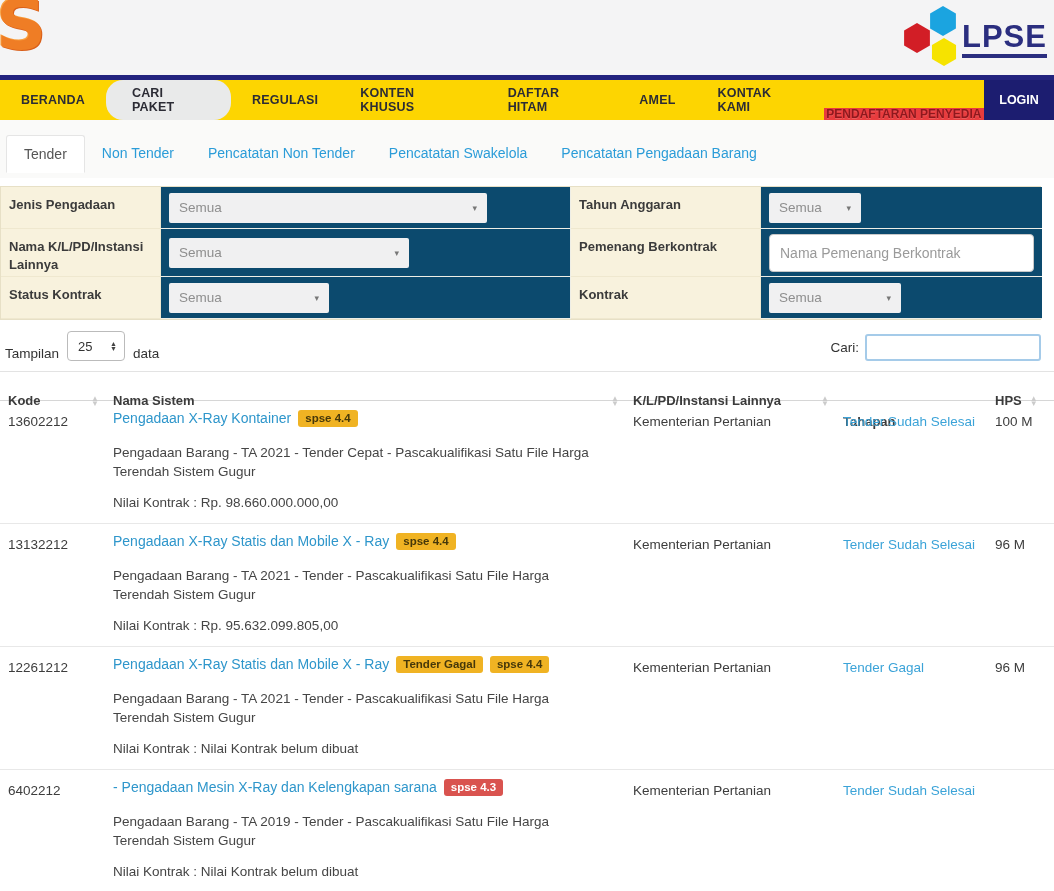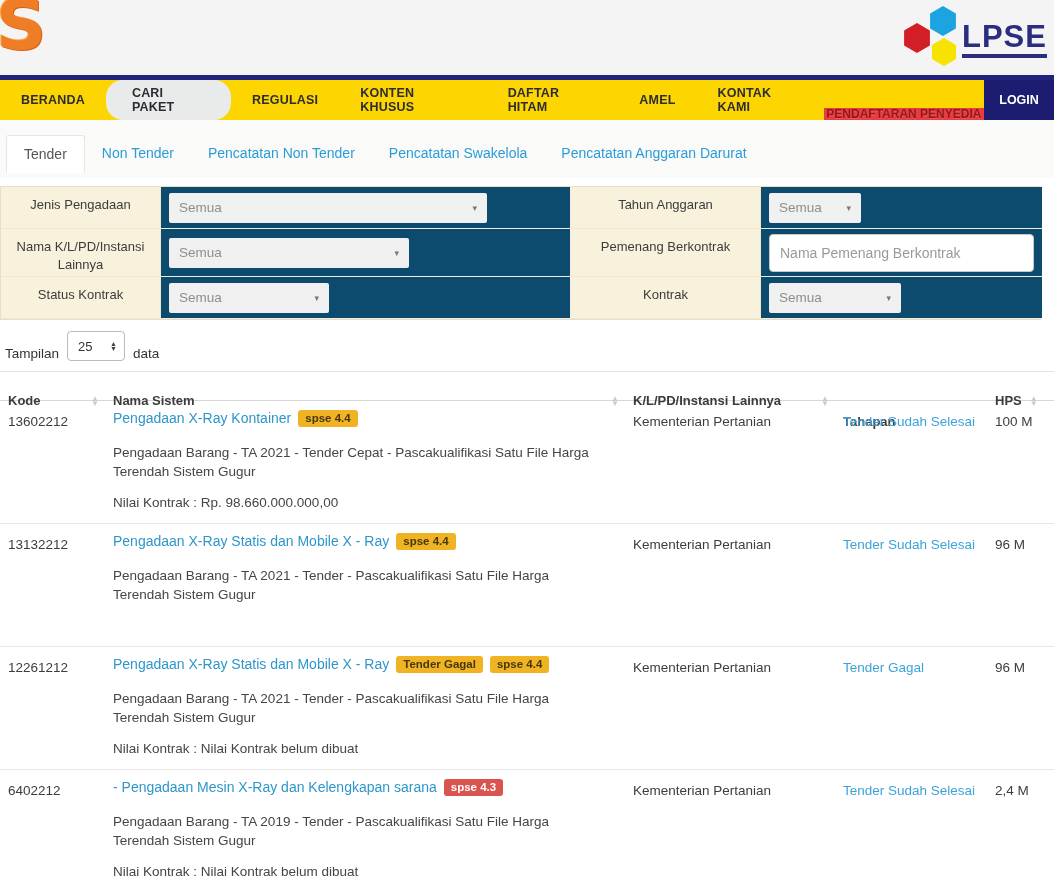--- a/index.html
+++ b/index.html
@@ -37,21 +37,21 @@
   .tabs { display:flex; }
   .tab { padding:10px 17px; font-size:14px; color:#2b9cd8; cursor:pointer; }
   .tab.active { background:#fff; border:1px solid #e5e5e5; border-bottom-color:#fff;
     color:#555; border-radius:3px 3px 0 0; }
 
   
   .filter-table { margin:8px 13px 0 0; width:1041px; display:grid;
     grid-template-columns:160px 410px 190px 281px; grid-template-rows:42px 48px 42px;
     border:1px solid #e7e0c6; }
   .f-label { background:#f8f2dd; border-bottom:1px solid #efe8cf; border-right:1px solid #efe8cf;
-    padding:9px 8px 0 8px; font-weight:normal; font-size:13px; color:#3b3b3b; line-height:1.35;text-align:center; }
+    padding:9px 8px 0 8px; font-weight:bold; font-size:13px; color:#3b3b3b; line-height:1.35; }
   .f-field { background:#0c4a6e; border-bottom:1px solid #eeeee6; border-right:1px solid #eeeee6;
     display:flex; align-items:center; padding:0 8px; }
   .no-rb { border-right:none; }
   .dd { background:#f0f0f1; height:30px; border-radius:2px; display:flex; align-items:center;
     justify-content:space-between; padding:0 10px; color:#8e8e8e; font-size:13.5px; cursor:pointer; }
   .caret { font-size:9px; color:#777; }
   .text-input { height:38px; width:268px; border:1px solid #c8c8c8; border-radius:4px;
     padding:0 10px; font-size:14px; color:#333; font-family:"Liberation Sans",sans-serif; }
   .text-input::placeholder { color:#9a9a9a; }
 
@@ -119,21 +119,21 @@
     <div class="nav-reg">PENDAFTARAN PENYEDIA</div>
     <div class="nav-login">LOGIN</div>
   </div>
 
   <div class="tabs-wrap">
     <div class="tabs">
       <div class="tab active">Tender</div>
       <div class="tab">Non Tender</div>
       <div class="tab">Pencatatan Non Tender</div>
       <div class="tab">Pencatatan Swakelola</div>
-      <div class="tab">Pencatatan Anggaran Darurat</div>
+      <div class="tab">Pencatatan Pengadaan Barang</div>
     </div>
   </div>
 
   <div class="filter-table">
 
     <div class="f-label">Jenis Pengadaan</div>
     <div class="f-field">
       <div class="dd" style="width:318px;">
         <span>Semua</span>
         <span class="caret">▾</span>
@@ -178,20 +178,24 @@
   <div class="toolbar">
     <span>Tampilan</span>
     <div class="page-size">
       <span>25</span>
       <span class="spin">
           <span>▲</span>
           <span>▼</span>
         </span>
     </div>
     <span>data</span>
+    <div class="toolbar-right">
+      <span>Cari:</span>
+      <input class="search-input" type="text" style="">
+    </div>
   </div>
 
   <div class="grid">
     <div class="grid-header">
       <div class="th">
         <span>Kode</span>
         <span class="sort">
             <span>▲</span>
             <span>▼</span>
           </span>
@@ -232,20 +236,21 @@
       <div class="c-inst">Kementerian Pertanian</div>
       <div class="c-tahap"><span class="tahap-link">Tender Sudah Selesai</span></div>
       <div class="c-hps">100 M</div>
     </div>
 
     <div class="t-row">
       <div class="c-kode">13132212</div>
       <div class="c-nama">
         <span class="pkg-link">Pengadaan X-Ray Statis dan Mobile X - Ray</span><span class="badge amber">spse 4.4</span>
         <div class="desc">Pengadaan Barang - TA 2021 - Tender - Pascakualifikasi Satu File Harga Terendah Sistem Gugur</div>
+        <div class="nilai">Nilai Kontrak : Rp. 95.632.099.805,00</div>
       </div>
       <div class="c-inst">Kementerian Pertanian</div>
       <div class="c-tahap"><span class="tahap-link">Tender Sudah Selesai</span></div>
       <div class="c-hps">96 M</div>
     </div>
 
     <div class="t-row">
       <div class="c-kode">12261212</div>
       <div class="c-nama">
         <span class="pkg-link">Pengadaan X-Ray Statis dan Mobile X - Ray</span><span class="badge amber">Tender Gagal</span><span class="badge amber">spse 4.4</span>
@@ -259,17 +264,16 @@
 
     <div class="t-row">
       <div class="c-kode">6402212</div>
       <div class="c-nama">
         <span class="pkg-link">- Pengadaan Mesin X-Ray dan Kelengkapan sarana</span><span class="badge red">spse 4.3</span>
         <div class="desc">Pengadaan Barang - TA 2019 - Tender - Pascakualifikasi Satu File Harga Terendah Sistem Gugur</div>
         <div class="nilai">Nilai Kontrak : Nilai Kontrak belum dibuat</div>
       </div>
       <div class="c-inst">Kementerian Pertanian</div>
       <div class="c-tahap"><span class="tahap-link">Tender Sudah Selesai</span></div>
-      <div class="c-hps">2,4 M</div>
     </div>
   </div>
 
 </div>
 
 </body></html>

